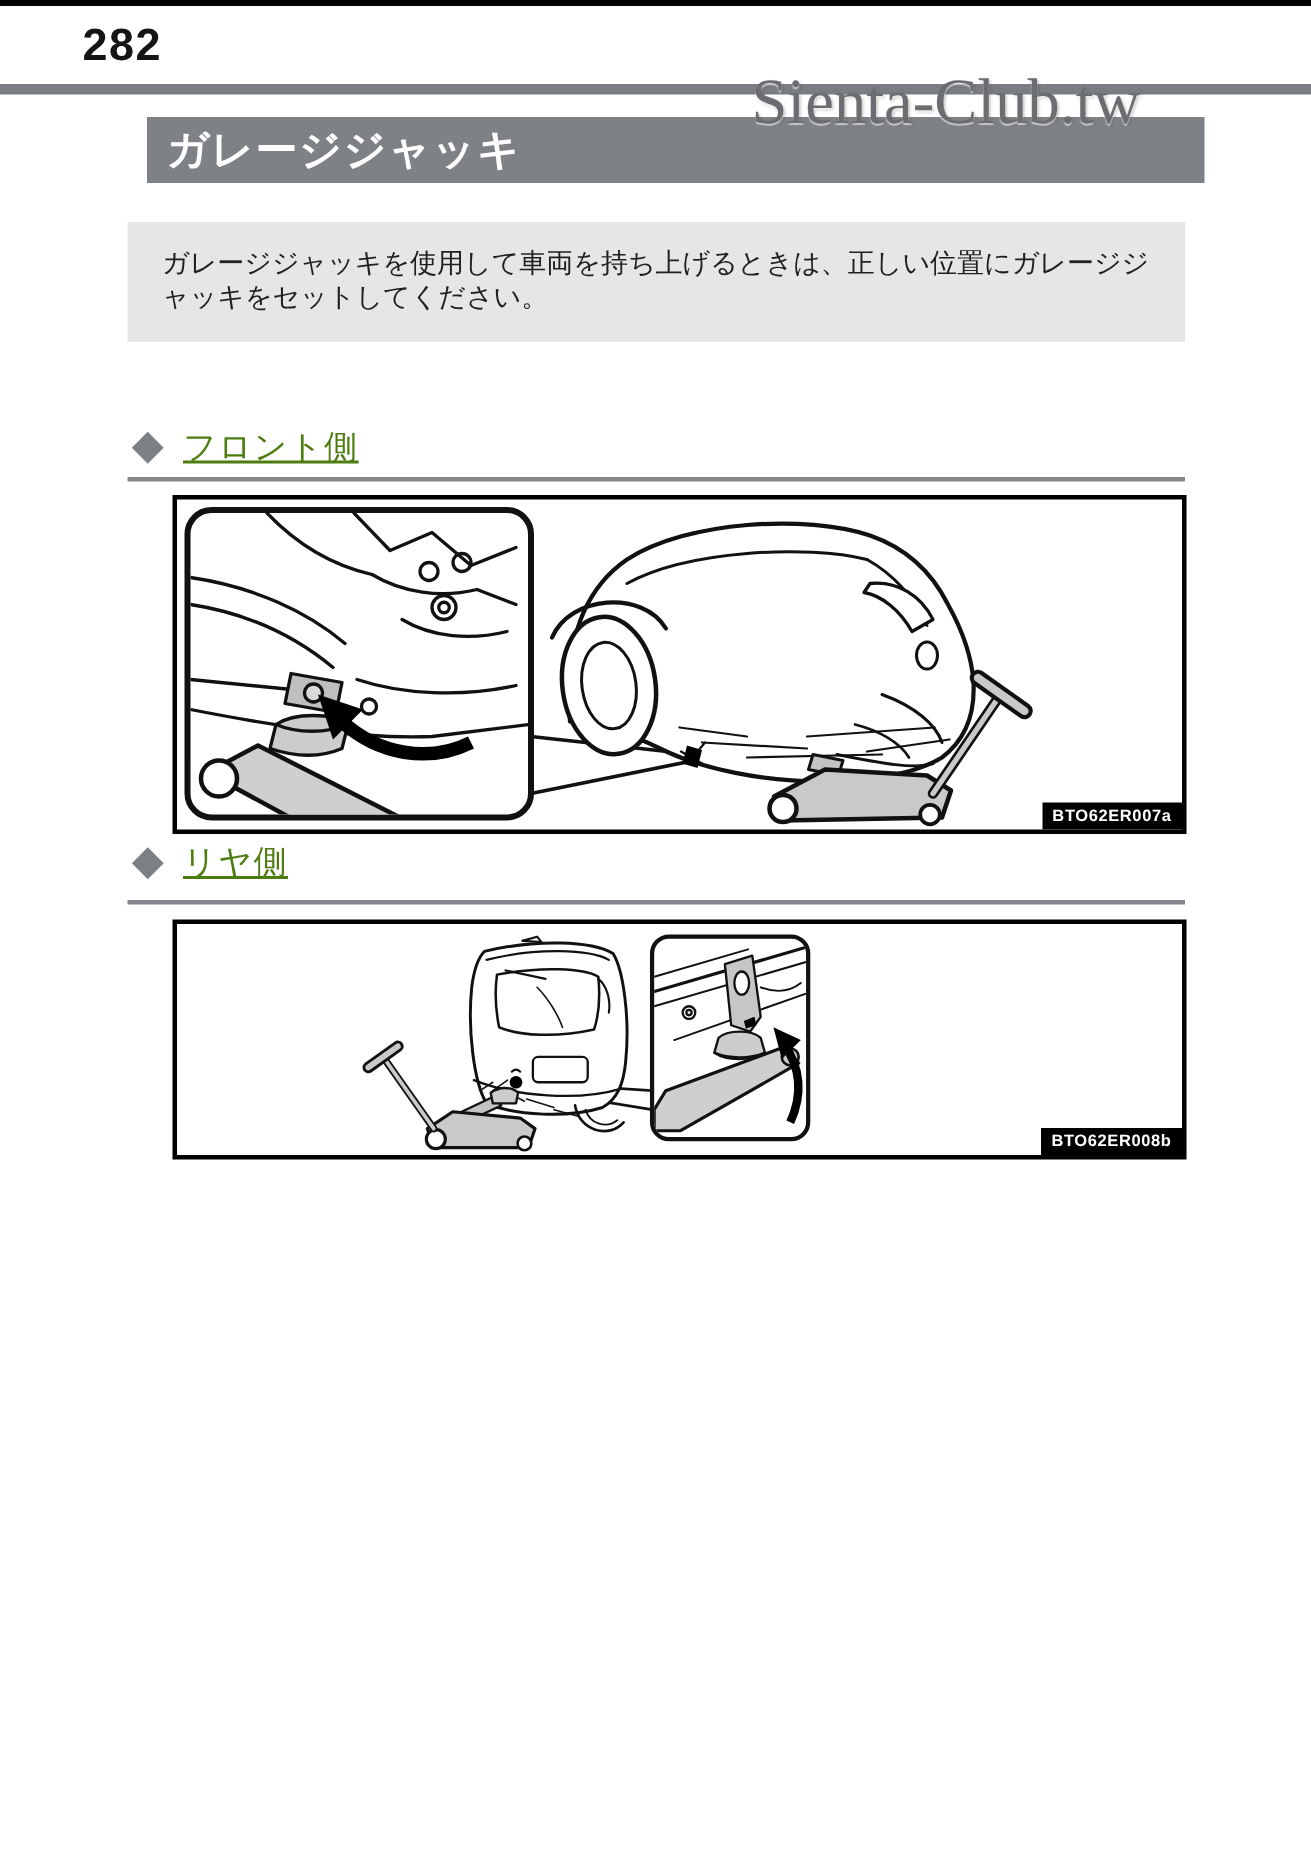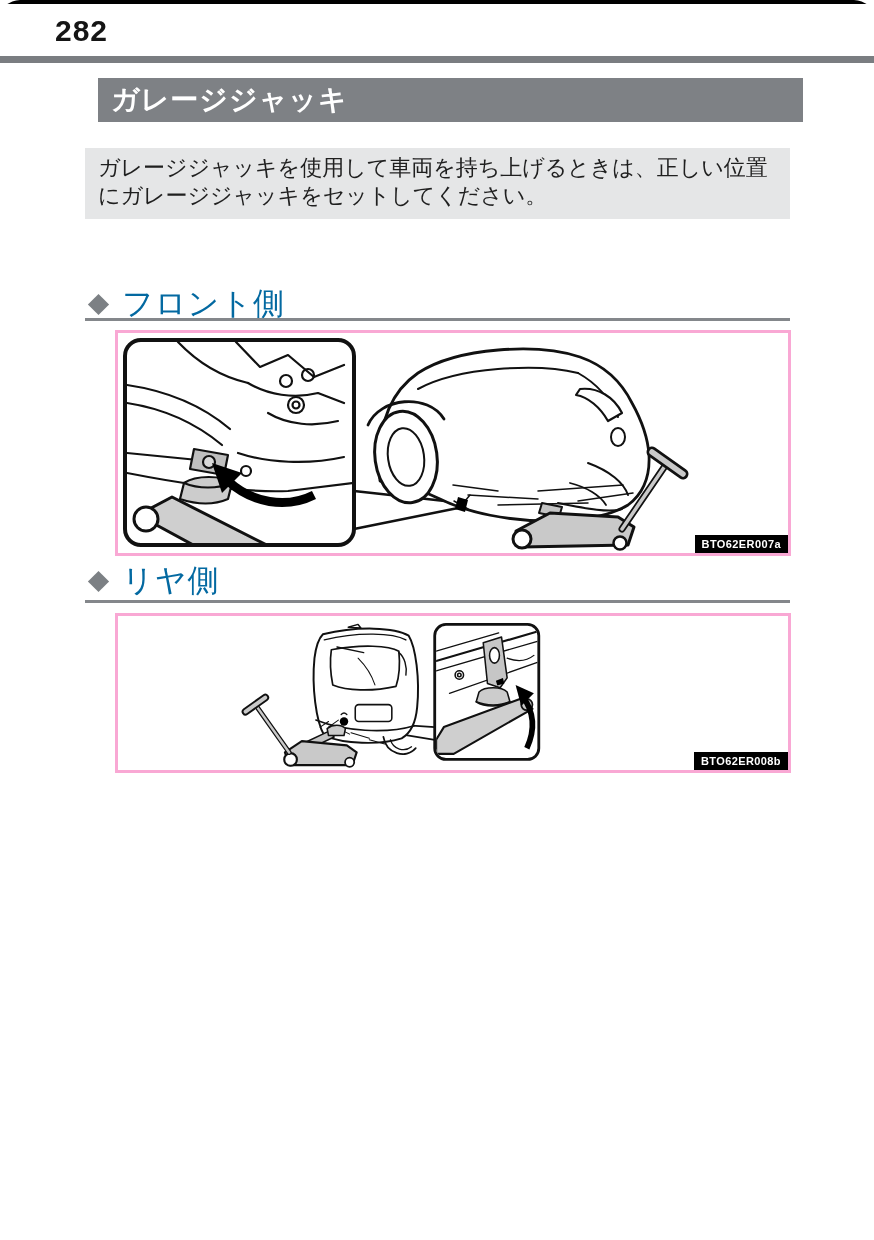--- a/index.html
+++ b/index.html
@@ -1,56 +1,57 @@
 <!DOCTYPE html>
 <html><head>
 <meta charset="utf-8">
 <style>
   html,body{margin:0;padding:0;background:#fff;}
   .page{position:relative;width:874px;height:1240px;background:#fff;overflow:hidden;
-        font-family:"Liberation Sans",sans-serif;color:#1a1a1a;border-radius:20px;}
+        font-family:"Liberation Sans",sans-serif;color:#1a1a1a;}
   .top-edge{position:absolute;left:0;top:0;width:874px;height:4px;background:#000;}
   .page-number{position:absolute;left:55px;top:14px;font-size:30px;font-weight:bold;letter-spacing:1px;color:#151515;}
   .section-header{position:absolute;left:152px;top:26px;font-size:20px;color:#2b2b2b;letter-spacing:0.5px;}
   .header-rule{position:absolute;left:0;top:56px;width:874px;height:7px;background:#7a7d81;}
   .watermark{position:absolute;left:501px;top:44px;z-index:6;
              font-family:"Liberation Serif",serif;font-size:43px;color:#6b6d71;
              text-shadow:0 1px 1px rgba(255,255,255,0.65),1px 1px 2px rgba(70,70,70,0.35);
              white-space:nowrap;}
   .title-bar{position:absolute;left:98px;top:78px;width:705px;height:44px;background:#7e8185;
              color:#fff;font-size:28px;font-weight:bold;line-height:44px;padding-left:13px;
              box-sizing:border-box;letter-spacing:1px;}
   .notice-box{position:absolute;left:85px;top:148px;width:705px;background:#e5e6e7;
               box-sizing:border-box;padding:6px 13px 8px;}
-  .notice-box p{margin:0;font-size:22px;line-height:1.29;color:#1f1f1f;word-break:break-all;}
+  .notice-box p{margin:10px;font-size:18px;line-height:1.29;color:#1f1f1f;word-break:break-all;}
   .heading-row{position:absolute;left:85px;display:flex;align-items:center;}
   .heading-front{top:283px;}
   .heading-rear{top:560px;justify-content:space-between;}
   .diamond{width:15px;height:15px;background:#7c8084;transform:rotate(45deg);margin:0 16px 0 6px;flex:0 0 auto;}
-  .heading-label{font-size:31px;color:#0369a1;letter-spacing:1px;}
+  .heading-label{font-size:22px;color:#4d7c0f;letter-spacing:1px;text-decoration:underline;}
   .heading-underline{position:absolute;left:85px;width:705px;height:3px;background:#84878b;}
   .underline-front{top:318px;}
   .underline-rear{top:600px;}
-  .figure-box{position:absolute;left:115px;width:676px;border:3px solid #f9a8d4;box-sizing:border-box;background:#fff;}
+  .figure-box{position:absolute;left:115px;width:676px;border:3px solid #000000;box-sizing:border-box;background:#fff;}
   .figure-front{top:330px;height:226px;}
   .figure-rear{top:613px;height:160px;}
   .figure-box svg{position:absolute;left:0;top:0;width:100%;height:100%;display:block;}
   .figure-code{position:absolute;right:0;bottom:0;background:#000;color:#fff;
                font-size:11px;font-weight:bold;padding:3px 7px 3px;letter-spacing:0.4px;z-index:3;}
 </style>
 </head>
 <body>
 
 <div class="page">
 
   <div class="top-edge"></div>
 
   <div class="page-number">282</div>
   <div class="header-rule"></div>
 
+  <div class="watermark">Sienta-Club.tw</div>
 
   <div class="title-bar">
     <span>ガレージジャッキ</span>
   </div>
 
   <div class="notice-box">
     <p>ガレージジャッキを使用して車両を持ち上げるときは、正しい位置にガレージジャッキをセットしてください。</p>
   </div>
 
   <div class="heading-row heading-front">

